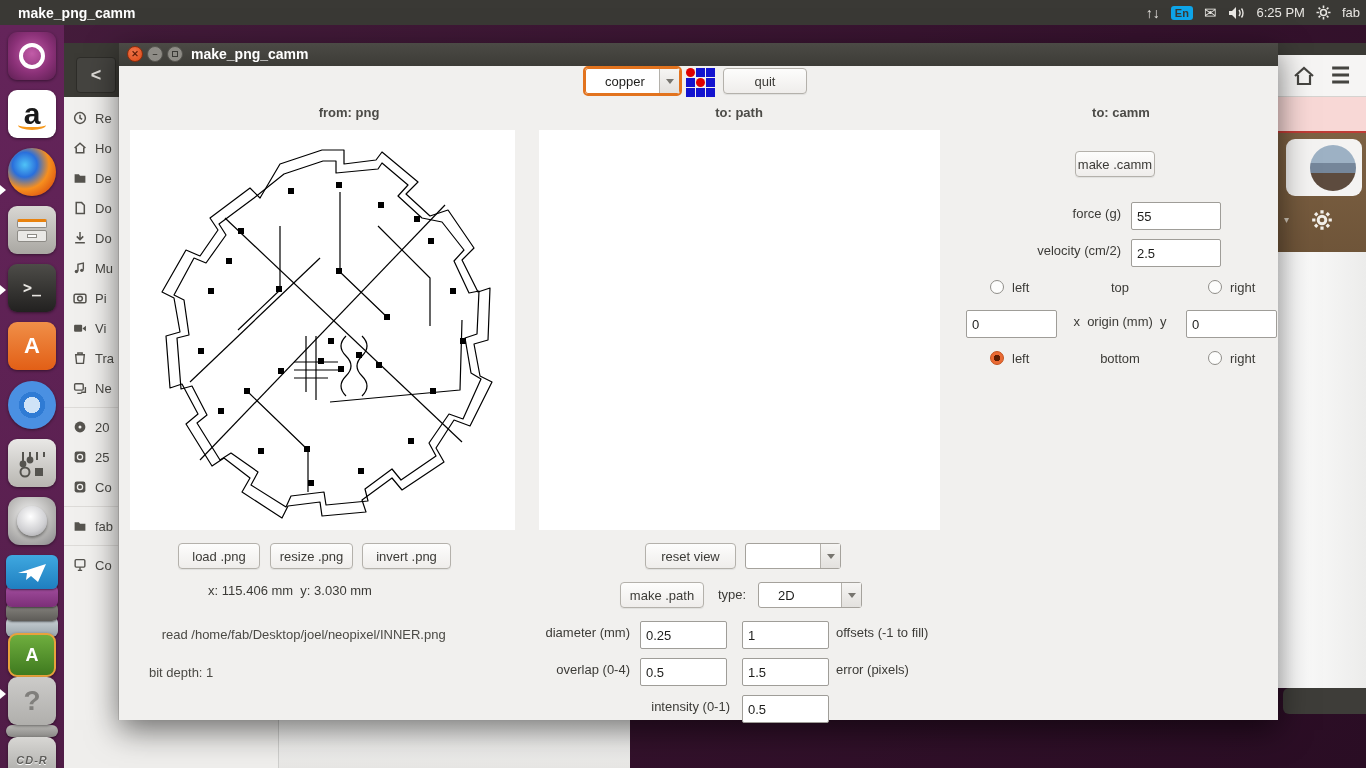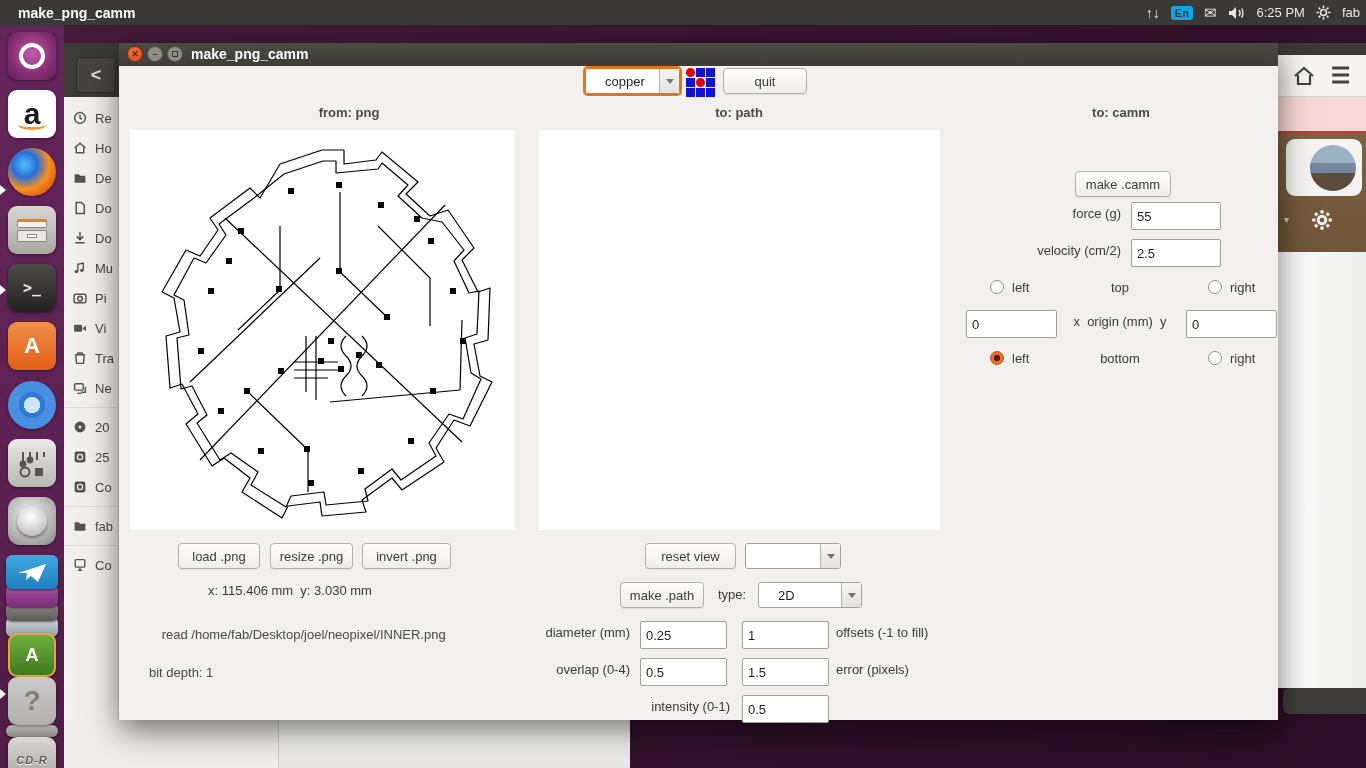--- a/index.html
+++ b/index.html
@@ -476,21 +476,21 @@
     <div class="lbl" style="left:717px;top:582px;">offsets (-1 to fill)</div>
 
     <div class="lbl lbl-r" style="left:391px;top:619px;width:120px;">overlap (0-4)</div>
     <input class="field" style="left: 521px; top: 615px; width: 87px;" value="0.5">
     <input class="field" style="left: 623px; top: 615px; width: 87px;" value="1.5">
     <div class="lbl" style="left:717px;top:619px;">error (pixels)</div>
 
     <div class="lbl lbl-r" style="left:491px;top:656px;width:120px;">intensity (0-1)</div>
     <input class="field" style="left: 623px; top: 652px; width: 87px;" value="0.5">
 
-    <div class="btn" style="left:956px;top:128px;width:96px;">make .camm</div>
+    <div class="btn" style="left:956px;top:108px;width:80px;">make .camm</div>
 
     <div class="lbl lbl-r" style="left:882px;top:163px;width:120px;">force (g)</div>
     <input class="field" style="left: 1012px; top: 159px; width: 90px;" value="55">
 
     <div class="lbl lbl-r" style="left:882px;top:200px;width:120px;">velocity (cm/2)</div>
     <input class="field" style="left: 1012px; top: 196px; width: 90px;" value="2.5">
 
     <span class="radio" style="left:871px;top:237px;"></span>
     <div class="lbl" style="left:893px;top:237px;">left</div>
     <div class="lbl" style="left:1001px;top:237px;transform:translateX(-50%);">top</div>

